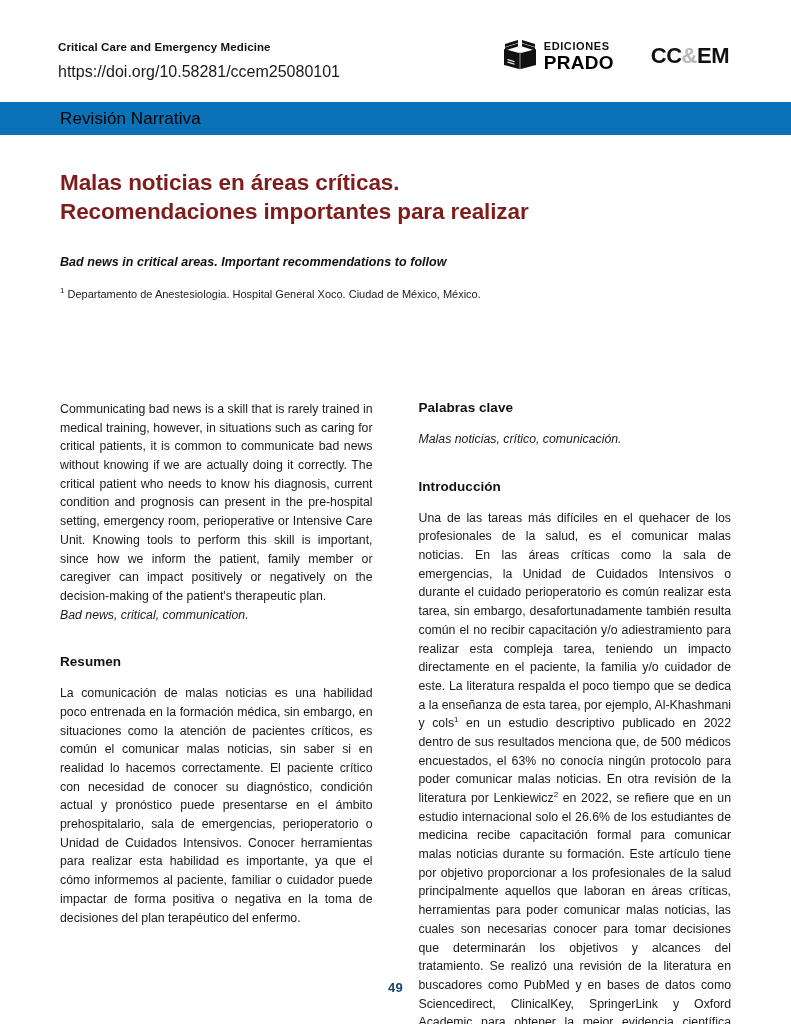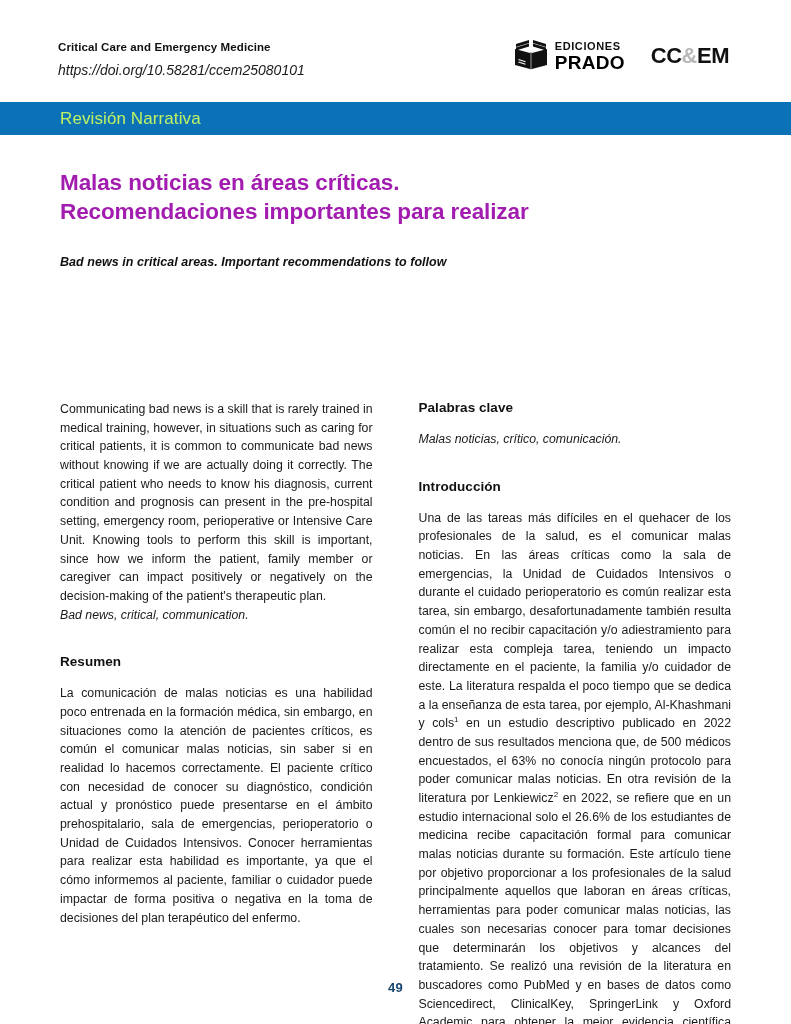--- a/index.html
+++ b/index.html
@@ -37,32 +37,31 @@
   }
   .masthead-left { padding-top: 2px; }
   .journal-name {
     font-size: 11.5px;
     font-weight: bold;
     letter-spacing: 0.1px;
     color: #111;
     line-height: 1.35;
   }
   .doi {
-    font-size: 14px;
+    font-size: 16px;
     font-weight: normal;
     color: #1a1a1a;
     margin-top: 5px;
     line-height: 1.35;
-    font-style: italic;
   }
 
   .masthead-right {
     display: flex;
     align-items: center;
-    gap: 26px;
+    gap: 37px;
     padding-top: 0px;
   }
 
   .publisher-logo {
     display: flex;
     align-items: center;
     gap: 7px;
   }
   .book-icon { display:block; }
   .publisher-words {
@@ -99,38 +98,38 @@
     position: absolute;
     top: 102px; left: 0;
     width: 791px;
     height: 33px;
     background: #0c72b8;
     display: flex;
     align-items: center;
     padding-left: 60px;
   }
   .section-banner-label {
-    color: #bef264;
+    color: #000000;
     font-size: 17px;
     font-weight: normal;
     letter-spacing: 0.1px;
   }
 
   
   .title-block {
     position: absolute;
     top: 168px;
     left: 60px;
     right: 62px;
   }
   .article-title {
     font-size: 22.5px;
     font-weight: bold;
     line-height: 1.30;
-    color: #a21caf;
+    color: #7f1d1d;
     letter-spacing: -0.1px;
     margin: 0;
   }
   .article-subtitle {
     font-size: 12.5px;
     font-weight: bold;
     font-style: italic;
     color: #111;
     margin-top: 28px;
     letter-spacing: 0.05px;
@@ -262,20 +261,23 @@
 
   <div class="title-block">
     <h1 class="article-title">
       <span>Malas noticias en áreas críticas.</span><br>
       <span>Recomendaciones importantes para realizar</span>
     </h1>
 
     <div class="article-subtitle">Bad news in critical areas. Important recommendations to follow</div>
 
 
+    <div class="affiliation">
+      <span class="aff-sup">1</span><span>Departamento de Anestesiologia. Hospital General Xoco. Ciudad de México, México.</span>
+    </div>
   </div>
 
   <div class="columns">
 
     <div class="col">
       <p class="body-text">Communicating bad news is a skill that is rarely trained in medical training, however, in situations such as caring for critical patients, it is common to communicate bad news without knowing if we are actually doing it correctly. The critical patient who needs to know his diagnosis, current condition and prognosis can present in the pre-hospital setting, emergency room, perioperative or Intensive Care Unit. Knowing tools to perform this skill is important, since how we inform the patient, family member or caregiver can impact positively or negatively on the decision-making of the patient's therapeutic plan.</p>
 
       <p class="body-text italic">Bad news, critical, communication.</p>
 
       <h2 class="heading spaced">Resumen</h2>

